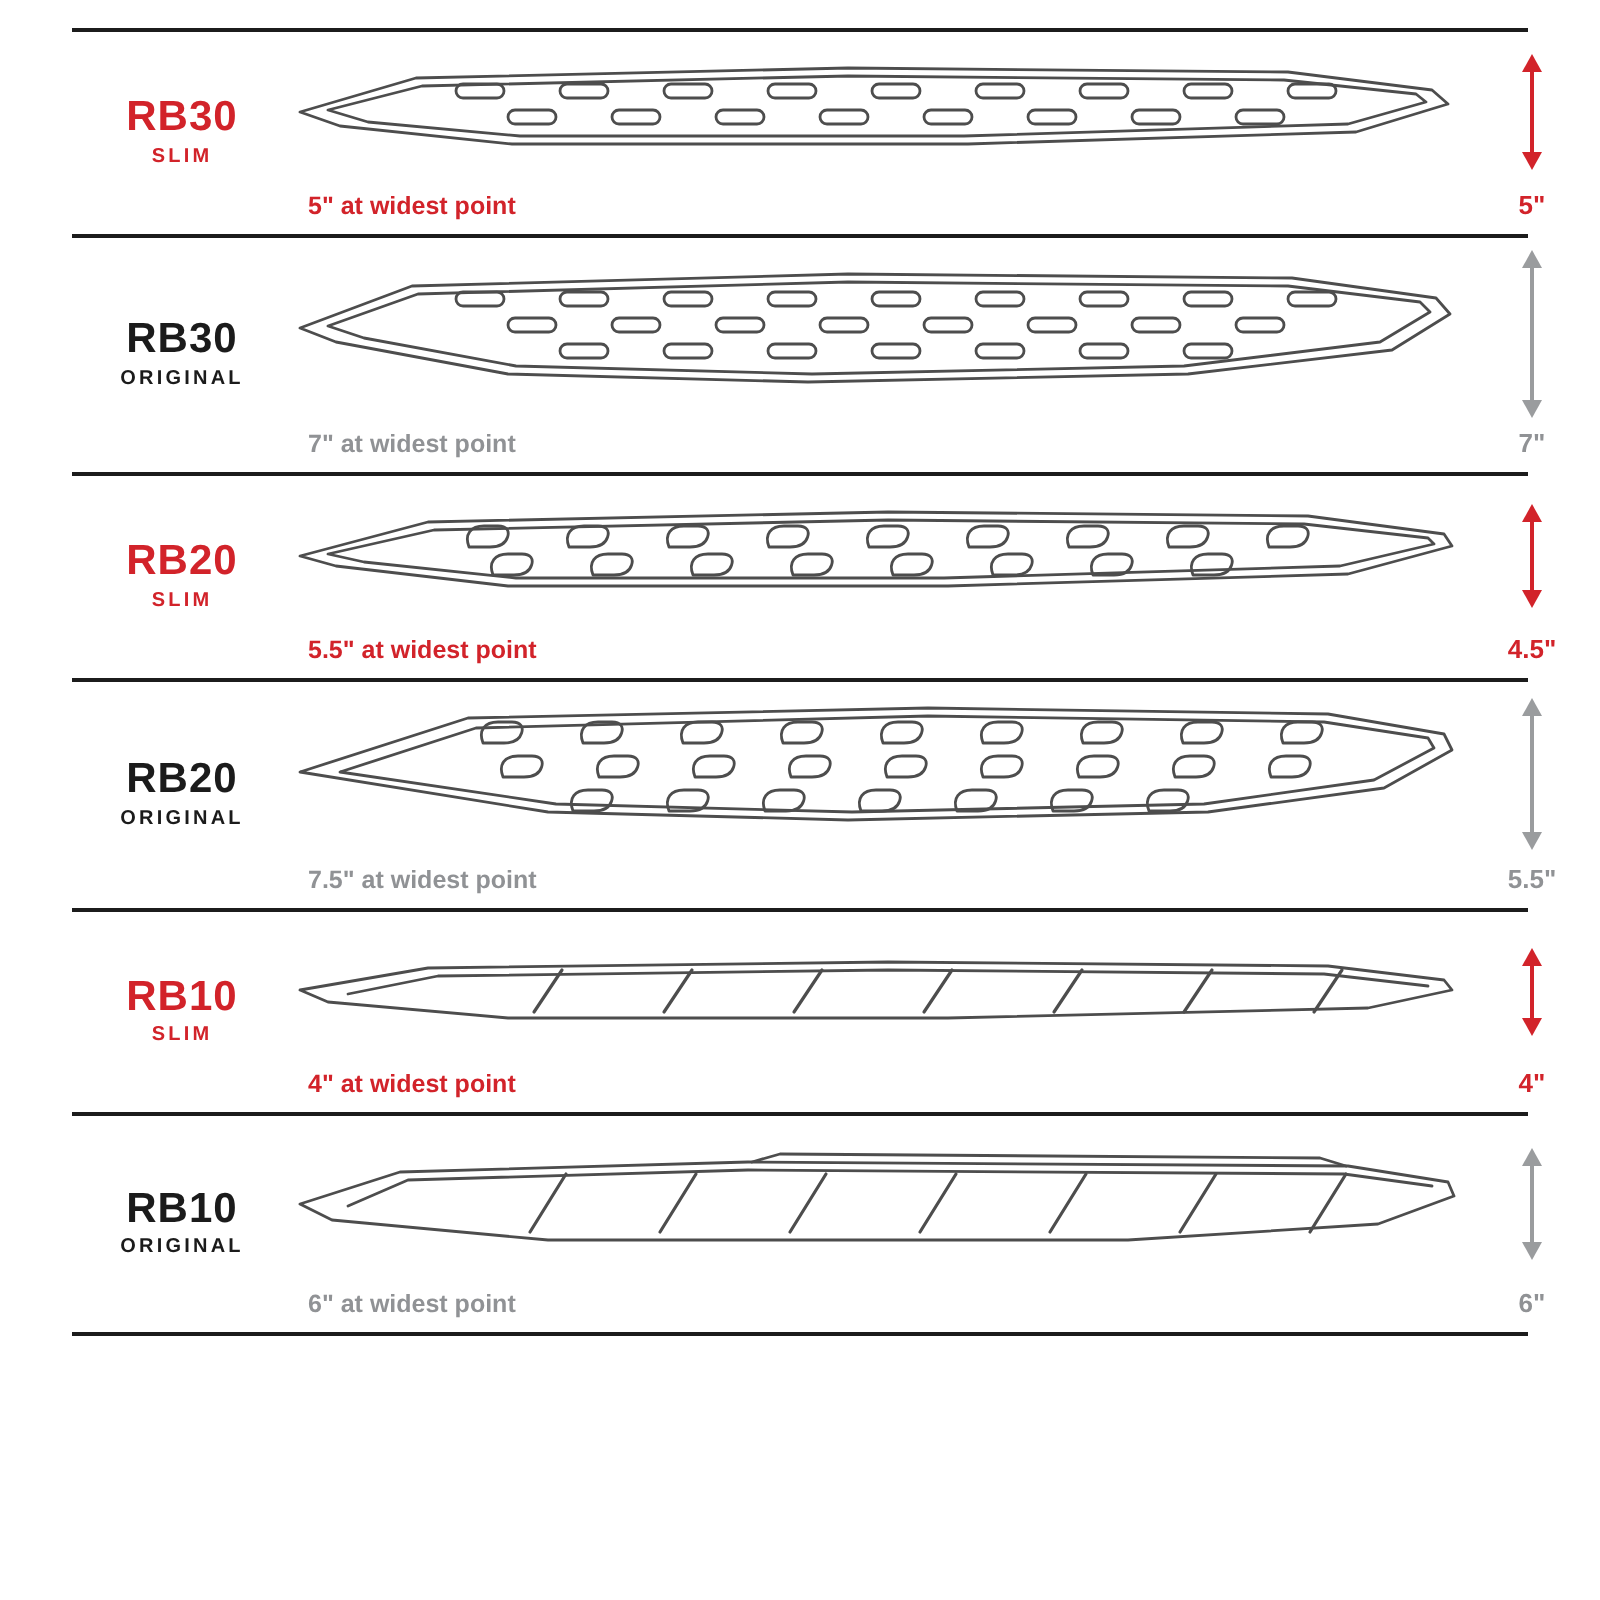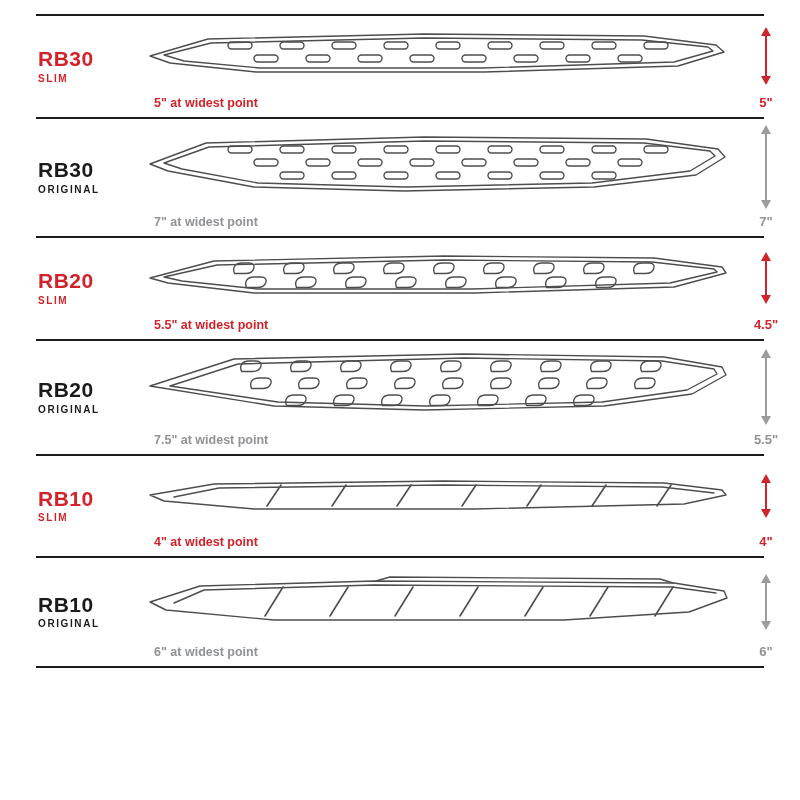--- a/index.html
+++ b/index.html
@@ -11,21 +11,21 @@
   .header{text-align:center;padding-top:22px;}
   .title{display:inline-block;font-size:27px;font-weight:bold;letter-spacing:.5px;
     padding:0 4px 7px 4px;border-bottom:2.5px solid #d2232a;color:#1b1b1b;}
   .subtitle{margin-top:9px;font-size:12.5px;font-weight:bold;letter-spacing:.8px;color:#231f20;}
 
   
   .rows{margin:14px 36px 0 36px;border-top:2px solid #1c1c1c;}
   .row{display:grid;grid-template-columns:106px 1fr 64px;grid-template-rows:1fr 20px;
     border-bottom:2px solid #1c1c1c;padding:6px 2px 7px 2px;}
   .h103{height:103px}.h119{height:119px}.h102{height:102px}.h115{height:115px}.h110{height:110px}
-  .label{grid-column:1;grid-row:1/3;align-self:center;}
+  .label{grid-column:1;grid-row:1/3;align-self:center;text-align:center;}
   .model{font-size:21px;font-weight:bold;letter-spacing:.5px;line-height:1.05;}
   .variant{font-size:10px;font-weight:bold;letter-spacing:1.6px;margin-top:2px;}
   .draw{grid-column:2;grid-row:1;display:flex;align-items:center;justify-content:center;min-height:0;}
   .widest{grid-column:2;grid-row:2;font-size:12.5px;font-weight:bold;padding-left:10px;align-self:end;}
   .arrowcol{grid-column:3;grid-row:1;display:flex;align-items:center;justify-content:center;}
   .heightlabel{grid-column:3;grid-row:2;text-align:center;font-size:13px;font-weight:bold;align-self:end;}
 
   .theme-red .model,.theme-red .variant,.theme-red .widest,.theme-red .heightlabel{color:#d2232a;}
   .theme-red .arrowcol{color:#d2232a;}
   .theme-black .model,.theme-black .variant{color:#1b1b1b;}

